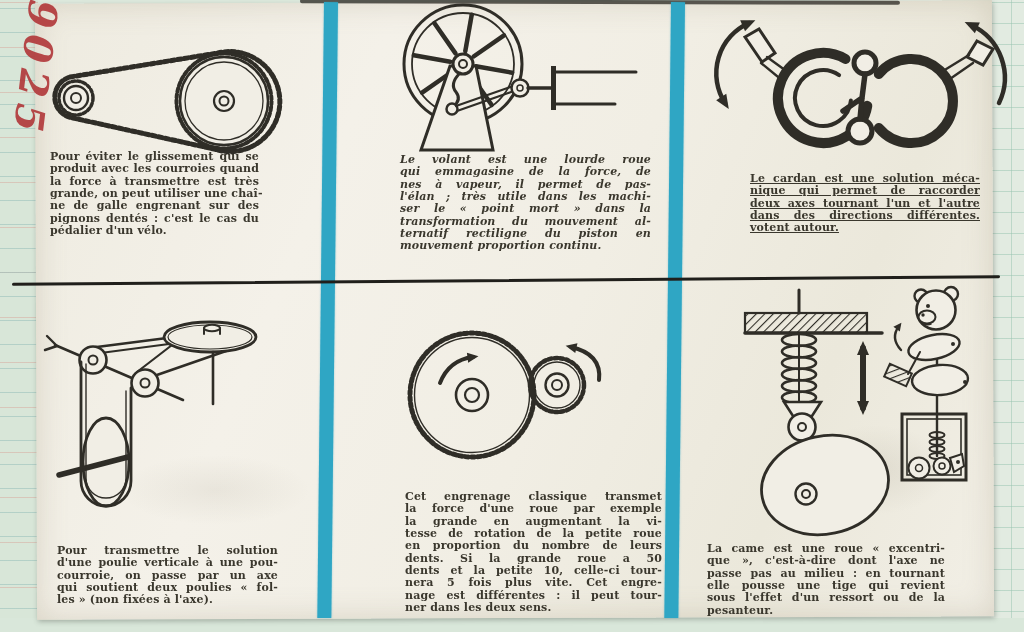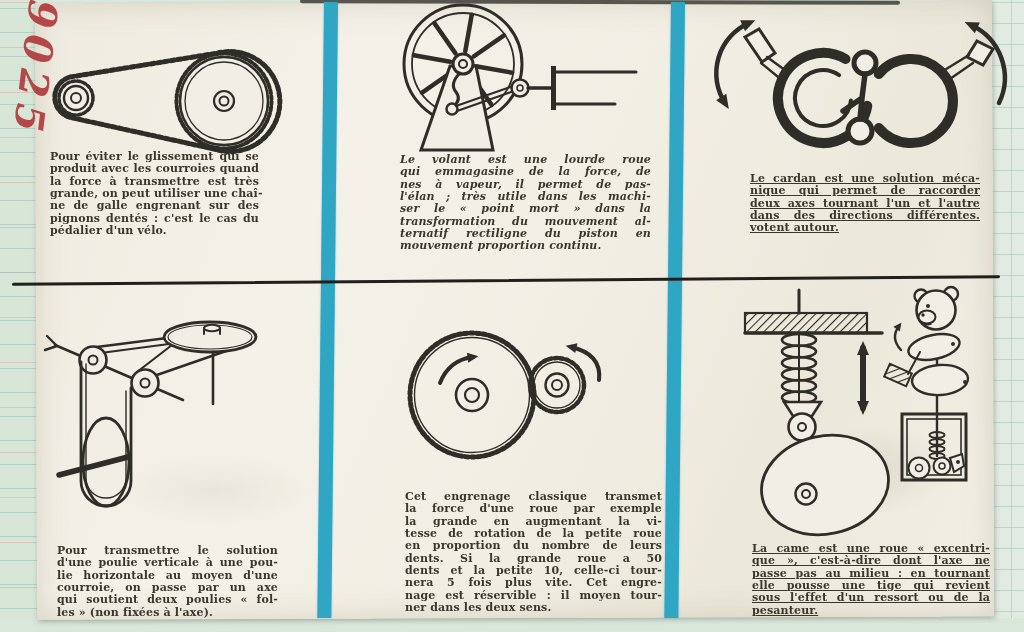--- a/index.html
+++ b/index.html
@@ -197,21 +197,20 @@
       <ellipse cx="165" cy="45" rx="46" ry="15" fill="#f1eee5" stroke-width="2.8"></ellipse>
       <ellipse cx="165" cy="45" rx="42" ry="12" stroke-width="1.2"></ellipse>
       <line x1="159" y1="36" x2="159" y2="42" stroke-width="2"></line>
       <line x1="175" y1="36" x2="175" y2="42" stroke-width="2"></line>
       <ellipse cx="167" cy="36" rx="8" ry="3.2" fill="#f1eee5" stroke-width="2"></ellipse>
       <line x1="168" y1="60" x2="168" y2="112" stroke-width="2.6"></line>
     </svg>
     <div class="caption" style="left:57px; top:545px; width:221px;">
       <div class="cl">Pour transmettre le solution</div>
       <div class="cl">d'une poulie verticale à une pou-</div>
-      <div class="cl">lie horizontale au moyen d'une</div>
       <div class="cl">courroie, on passe par un axe</div>
       <div class="cl">qui soutient deux poulies « fol-</div>
       <div class="cl last">les » (non fixées à l'axe).</div>
     </div>
   </div>
 
   <div class="panel">
     <svg class="illus" style="left:393px; top:318px;" width="240" height="150" viewBox="0 0 240 150" fill="none" stroke="#2f2d27" stroke-linecap="round">
       <defs>
         <marker id="ah5" markerUnits="userSpaceOnUse" markerWidth="13" markerHeight="13" refX="6.5" refY="6.5" orient="auto">
@@ -231,21 +230,21 @@
     </svg>
     <div class="caption" style="left:405px; top:491px; width:257px;">
       <div class="cl">Cet engrenage classique transmet</div>
       <div class="cl">la force d'une roue par exemple</div>
       <div class="cl">la grande en augmentant la vi-</div>
       <div class="cl">tesse de rotation de la petite roue</div>
       <div class="cl">en proportion du nombre de leurs</div>
       <div class="cl">dents. Si la grande roue a 50</div>
       <div class="cl">dents et la petite 10, celle-ci tour-</div>
       <div class="cl">nera 5 fois plus vite. Cet engre-</div>
-      <div class="cl">nage est réservible : il moyen tour-</div>
+      <div class="cl">nage est différentes : il peut tour-</div>
       <div class="cl last">ner dans les deux sens.</div>
     </div>
   </div>
 
   <div class="panel">
     <svg class="illus" style="left:722px; top:288px;" width="285" height="298" viewBox="0 0 285 298" fill="none" stroke="#2f2d27" stroke-linecap="round">
       <defs>
         <pattern id="p6h" width="6" height="6" patternUnits="userSpaceOnUse" patternTransform="rotate(45)">
           <line x1="0" y1="0" x2="0" y2="6" stroke="#2f2d27" stroke-width="2.2"></line>
         </pattern>
@@ -300,21 +299,21 @@
       <path d="M 179,62 Q 168,50 177,38" stroke-width="2.4" marker-end="url(#ah6s)"></path>
       <rect x="180" y="126" width="64" height="66" stroke-width="3"></rect>
       <rect x="185" y="131" width="54" height="56" stroke-width="1.6"></rect>
       <circle cx="197" cy="180" r="10.5" fill="#f1eee5" stroke-width="2"></circle>
       <circle cx="197" cy="180" r="3.5" stroke-width="1.5"></circle>
       <circle cx="220" cy="178" r="8.5" fill="#f1eee5" stroke-width="2"></circle>
       <circle cx="220" cy="178" r="3" stroke-width="1.5"></circle>
       <path d="M 228,170 L 240,166 L 242,178 L 232,184 Z" fill="#f1eee5" stroke-width="2"></path>
       <circle cx="236" cy="174" r="2" fill="#2f2d27" stroke="none"></circle>
     </svg>
-    <div class="caption" style="left:752px; top:543px; width:238px;text-decoration:underline;">
+    <div class="caption" style="left:707px; top:543px; width:238px;">
       <div class="cl">La came est une roue « excentri-</div>
       <div class="cl">que », c'est-à-dire dont l'axe ne</div>
       <div class="cl">passe pas au milieu : en tournant</div>
       <div class="cl">elle pousse une tige qui revient</div>
       <div class="cl">sous l'effet d'un ressort ou de la</div>
       <div class="cl last">pesanteur.</div>
     </div>
   </div>
 
 </div>

